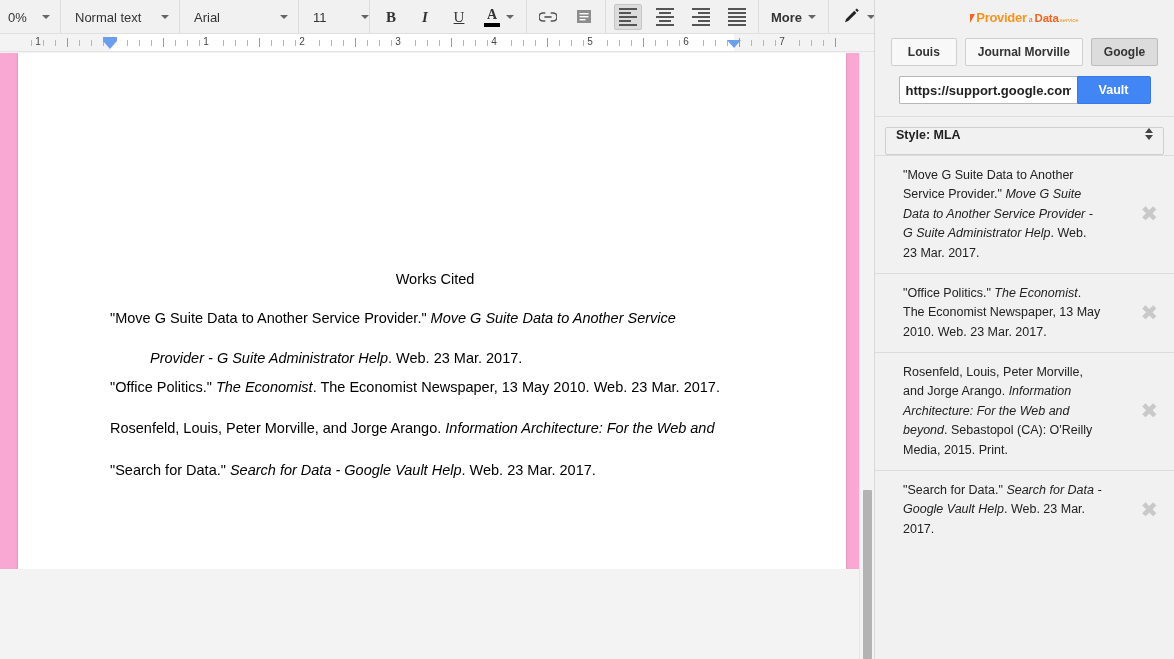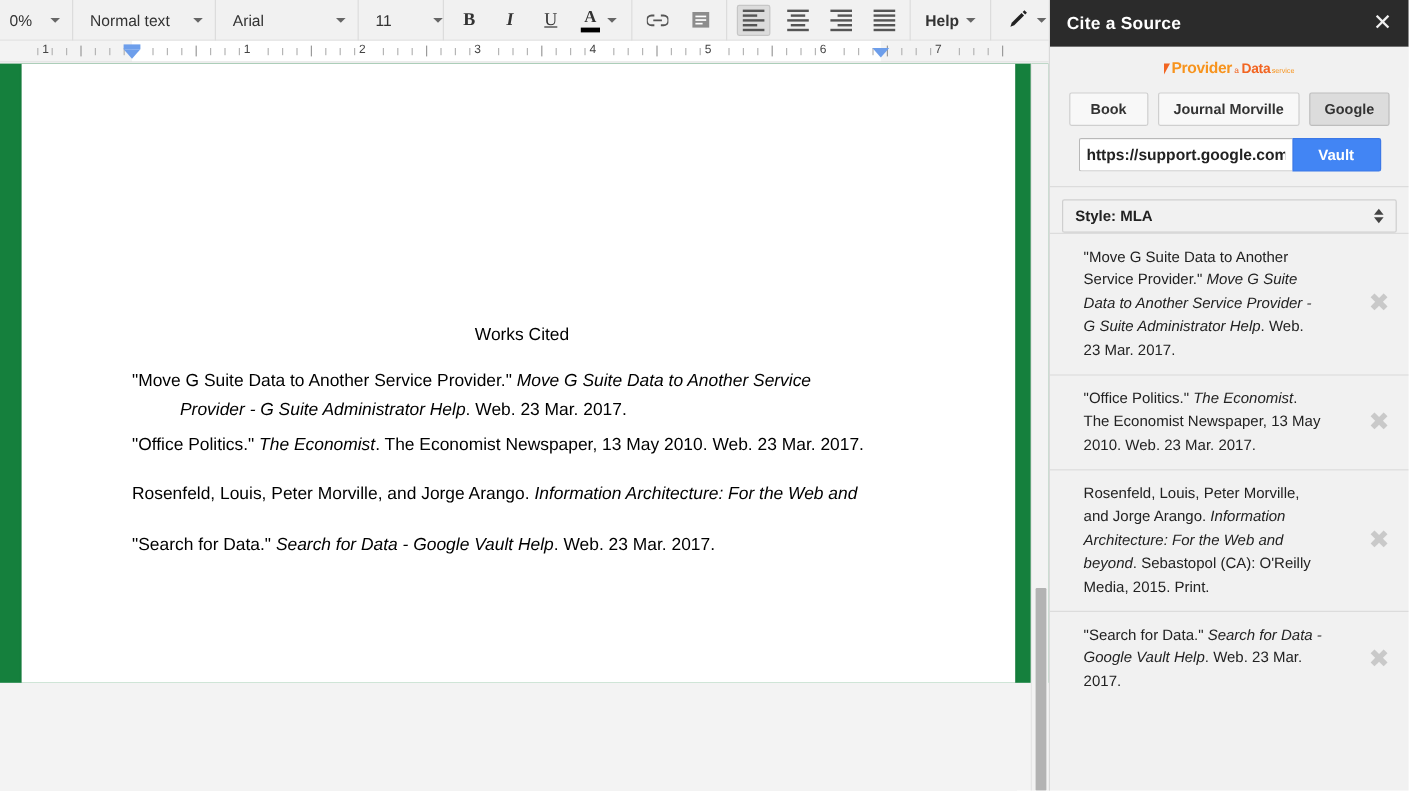--- a/index.html
+++ b/index.html
@@ -109,40 +109,40 @@
   }
   .indent-bar {
     position: absolute;
     width: 14px; height: 4px; background: #6d9eeb;
   }
 
   
   #page-area {
     position: absolute; left: 0; top: 53px;
     width: 874px; height: 516px;
-    background: #15803d;
+    background: #f9a8d4;
     overflow: hidden;
   }
   #page {
     position: absolute; left: 18px; top: 0;
     width: 828px; height: 640px;
     background: #ffffff;
     box-shadow: 0 1px 3px rgba(0,0,0,.18);
   }
   #doc-body {
     position: absolute; left: 92px; top: 218px;
     width: 650px;
     font-family: "Liberation Sans", sans-serif;
     font-size: 14.5px;
     color: #000;
     line-height: 1.18;
   }
   .doc-title { text-align: center; margin-bottom: 22px; }
   .doc-entry { margin-bottom: 12px; }
-  .doc-entry .cont { display:block; padding-left: 40px; margin-top: 7px; }
+  .doc-entry .cont { display:block; padding-left: 40px; margin-top: 23px; }
   .doc-entry i { font-style: italic; }
 
   
   #editor-scroll-track {
     position: absolute; right: 0; top: 53px;
     width: 15px; height: 606px;
     background: #f3f3f3;
     border-left: 1px solid #e6e6e6;
   }
   #editor-scroll-thumb {
@@ -230,21 +230,21 @@
     display:flex; align-items:center; justify-content:center;
     border: 1px solid #3b78e7; border-radius: 0 2px 2px 0;
     cursor: pointer;
   }
   #sb-divider { height: 1px; background: #dcdcdc; margin: 0; }
 
   #sb-style-row { padding: 10px 10px 0 10px; }
   #sb-style-select {
     height: 28px; background: #f1f1f1;
     border: 1px solid #cfcfcf; border-radius: 2px;
-    display: flex; align-items: center; justify-content: space-between;
+    display: flex; align-items: flex-start; justify-content: space-between;
     padding: 0 10px;
     font-size: 12.5px; font-weight: bold; color: #222;
     cursor: pointer;
   }
   .updown { display:flex; flex-direction: column; align-items:center; gap:2px; }
   .updown i { display:block; width:0;height:0; }
   .updown .up { border-left:4px solid transparent;border-right:4px solid transparent;border-bottom:5px solid #444; }
   .updown .dn { border-left:4px solid transparent;border-right:4px solid transparent;border-top:5px solid #444; }
 
   #sb-addbib-row { display:flex; justify-content:center; padding: 14px 0 12px 0; }
@@ -380,21 +380,21 @@
               <i></i>
               <i></i>
               <i></i>
               <i></i>
             </span>
         </div>
       </div>
 
       <div class="tb-group" style="padding:0 12px;">
         <div class="combo" style="padding:0;">
-          <span style="font-weight:bold;font-size:13px;">Help</span>
+          <span style="font-weight:bold;font-size:13px;">More</span>
           <span class="caret"></span>
         </div>
       </div>
 
       <div style="flex:1"></div>
 
       <div class="tb-group" style="padding:0 10px;">
         <div class="tb-btn">
           <svg width="18" height="18" viewBox="0 0 18 18">
             <path d="M2 14.2l1.1-3.2L11.3 2.8l2.1 2.1-8.2 8.2z" fill="#222"></path>
@@ -510,37 +510,33 @@
       </div>
     </div>
 
     <div id="editor-scroll-track">
       <div id="editor-scroll-thumb"></div>
     </div>
   </div>
 
   <div id="sidebar">
 
-    <div id="sb-header">
-      <span id="sb-title">Cite a Source</span>
-      <span id="sb-close">✕</span>
-    </div>
 
     <div id="sb-logo-row">
       <span class="logo">
         <span class="mark"></span>
           <span class="easy">Provider</span>
           <span class="a">a</span>
           <span class="chegg">Data</span>
           <span class="service">service</span>
       </span>
     </div>
 
     <div id="sb-tabs">
-      <div class="sb-tab">Book</div>
+      <div class="sb-tab">Louis</div>
       <div class="sb-tab">Journal Morville</div>
       <div class="sb-tab selected">Google</div>
     </div>
 
     <div id="sb-search-row">
       <input id="sb-search-input" type="text" value="https://support.google.com/a" style="">
       <div id="sb-search-btn">Vault</div>
     </div>
 
     <div id="sb-divider"></div>

